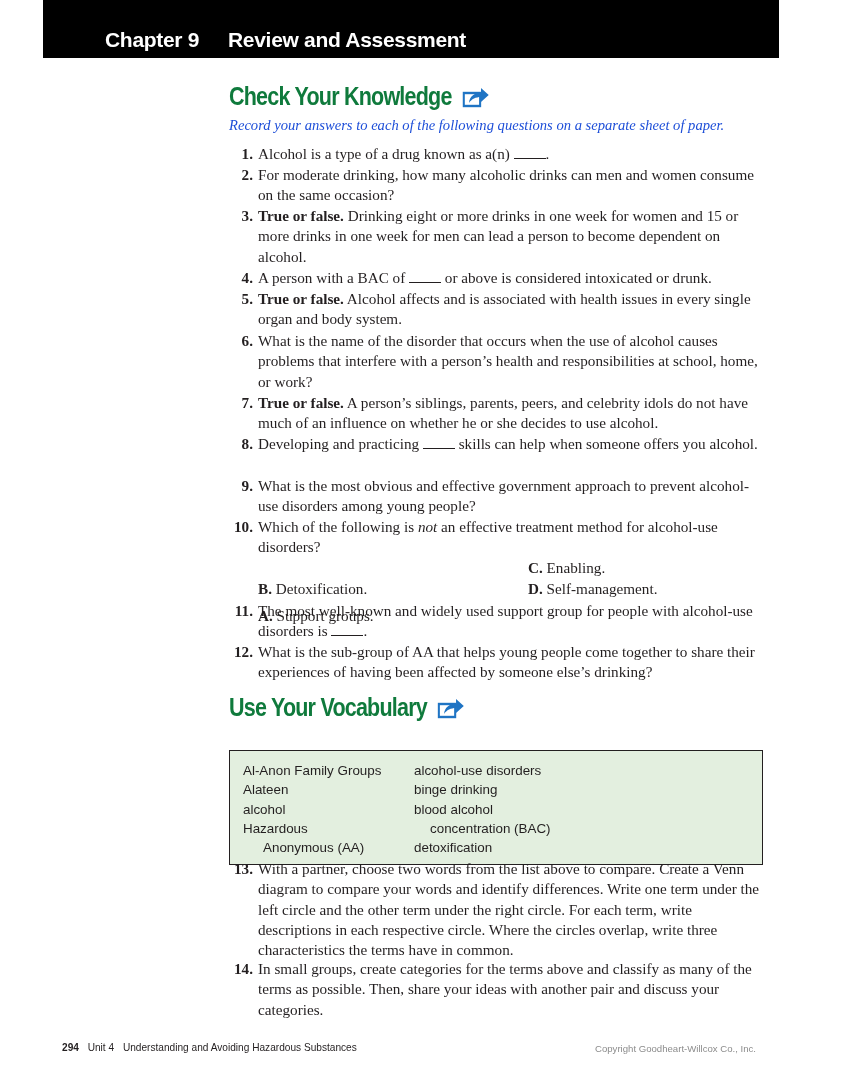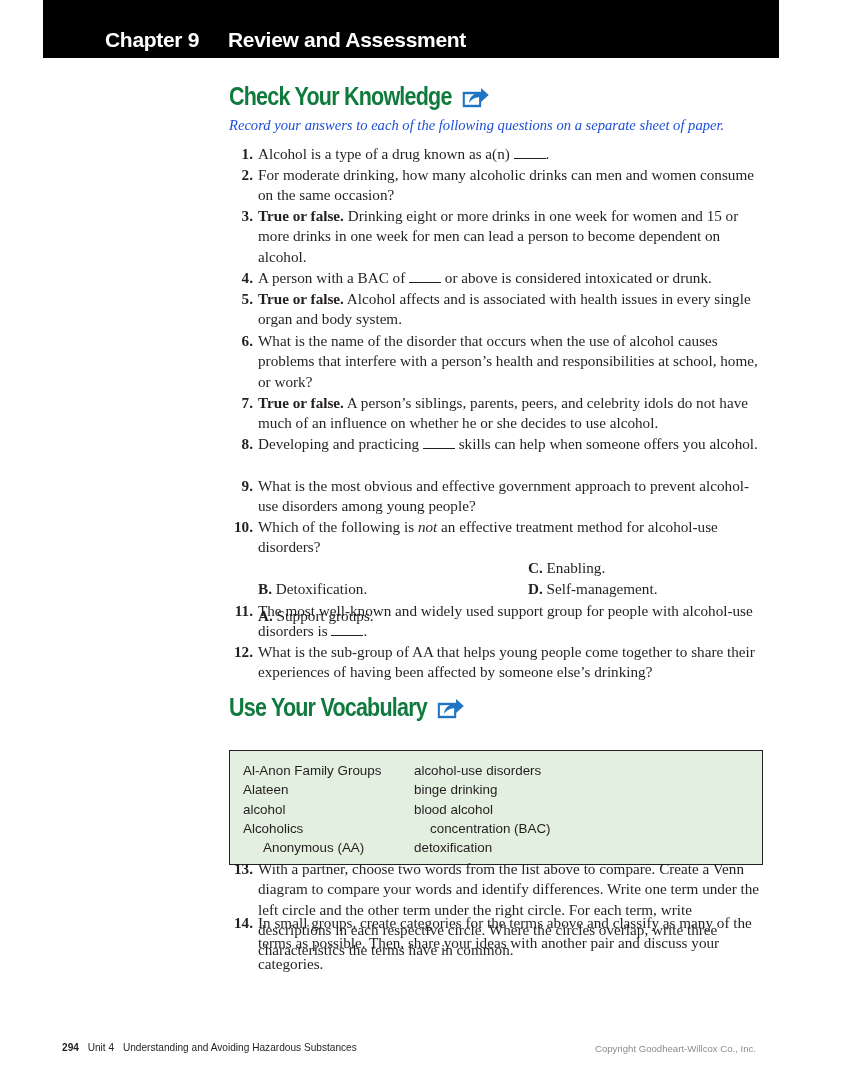--- a/index.html
+++ b/index.html
@@ -170,38 +170,38 @@
       <path d="M8 18 C9 11 14 8 22 8 L22 3 L31 10 L22 17 L22 12 C16 12 11 14 8 18 Z" fill="#1f74c4"></path>
     </svg>
   </span>
 </div>
 
 <div class="vocab-box">
   <div class="vocab-col" style="left:13px;">
     <div>Al-Anon Family Groups</div>
     <div>Alateen</div>
     <div>alcohol</div>
-    <div>Alcoholics</div>
+    <div>Hazardous</div>
     <div class="indent">Anonymous (AA)</div>
   </div>
   <div class="vocab-col" style="left:184px;">
     <div>alcohol-use disorders</div>
     <div>binge drinking</div>
     <div>blood alcohol</div>
     <div class="indent2">concentration (BAC)</div>
     <div>detoxification</div>
   </div>
 </div>
 
 <div class="q" style="top:859px;">
   <span class="num">13.</span>
   <span class="body">With a partner, choose two words from the list above to compare. Create a Venn diagram to compare your words and identify differences. Write one term under the left circle and the other term under the right circle. For each term, write descriptions in each respective circle. Where the circles overlap, write three characteristics the terms have in common.</span>
 </div>
 
-<div class="q" style="top:913px;">
+<div class="q" style="top:959px;">
   <span class="num">14.</span>
   <span class="body">In small groups, create categories for the terms above and classify as many of the terms as possible. Then, share your ideas with another pair and discuss your categories.</span>
 </div>
 
 <div class="footer-left">
   <span class="pg">294</span><span class="unit">Unit 4</span><span>Understanding and Avoiding Hazardous Substances</span>
 </div>
 <div class="footer-right">Copyright Goodheart-Willcox Co., Inc.</div>
 
 </body></html>

